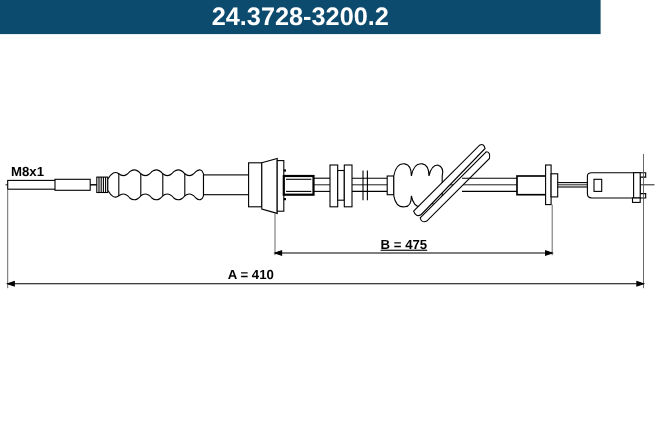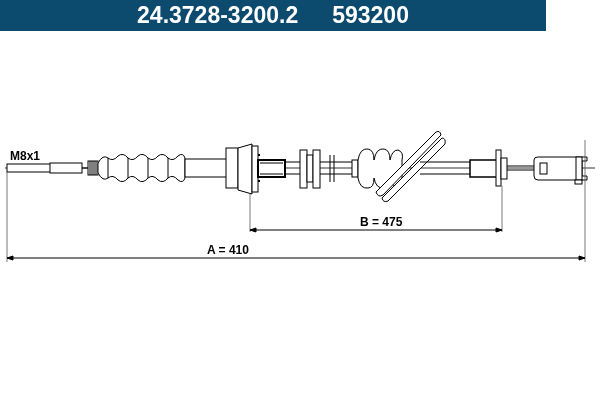--- a/index.html
+++ b/index.html
@@ -12,21 +12,20 @@
     }
     .header span { margin: 0 17px; }
     .diagram { position: absolute; left: 0; top: 0; width: 600px; height: 400px; }
     .label { position: absolute; font-weight: bold; font-size: 12px; color: #000; text-align: right; }
   </style>
 </head>
 <body>
 
 <div class="header">
   <span>24.3728-3200.2</span>
-  <span>593200</span>
 </div>
 
 <svg class="diagram" viewBox="0 0 600 400" xmlns="http://www.w3.org/2000/svg">
   <g stroke="#000" stroke-width="1" fill="none">
 
     <line x1="5" y1="168" x2="595" y2="168" stroke-width="0.8"></line>
 
     <g>
       <rect x="7" y="164" width="44" height="8" fill="#fff"></rect>
       <rect x="50" y="163" width="32" height="10" fill="#fff"></rect>
@@ -124,14 +123,14 @@
 
     <g>
       <line x1="7" y1="258" x2="585" y2="258"></line>
       <path d="M7,258 L13,256 L13,260 Z" fill="#000"></path>
       <path d="M585,258 L579,256 L579,260 Z" fill="#000"></path>
     </g>
   </g>
 </svg>
 
 <div class="label" style="left:10px; top:149px;">M8x1</div>
-<div class="label" style="left:360px; top:215px;">B = 475</div>
+<div class="label" style="left:346px; top:215px;text-decoration:underline;">B = 475</div>
 <div class="label" style="left:207px; top:243px;">A = 410</div>
 
 </body></html>

